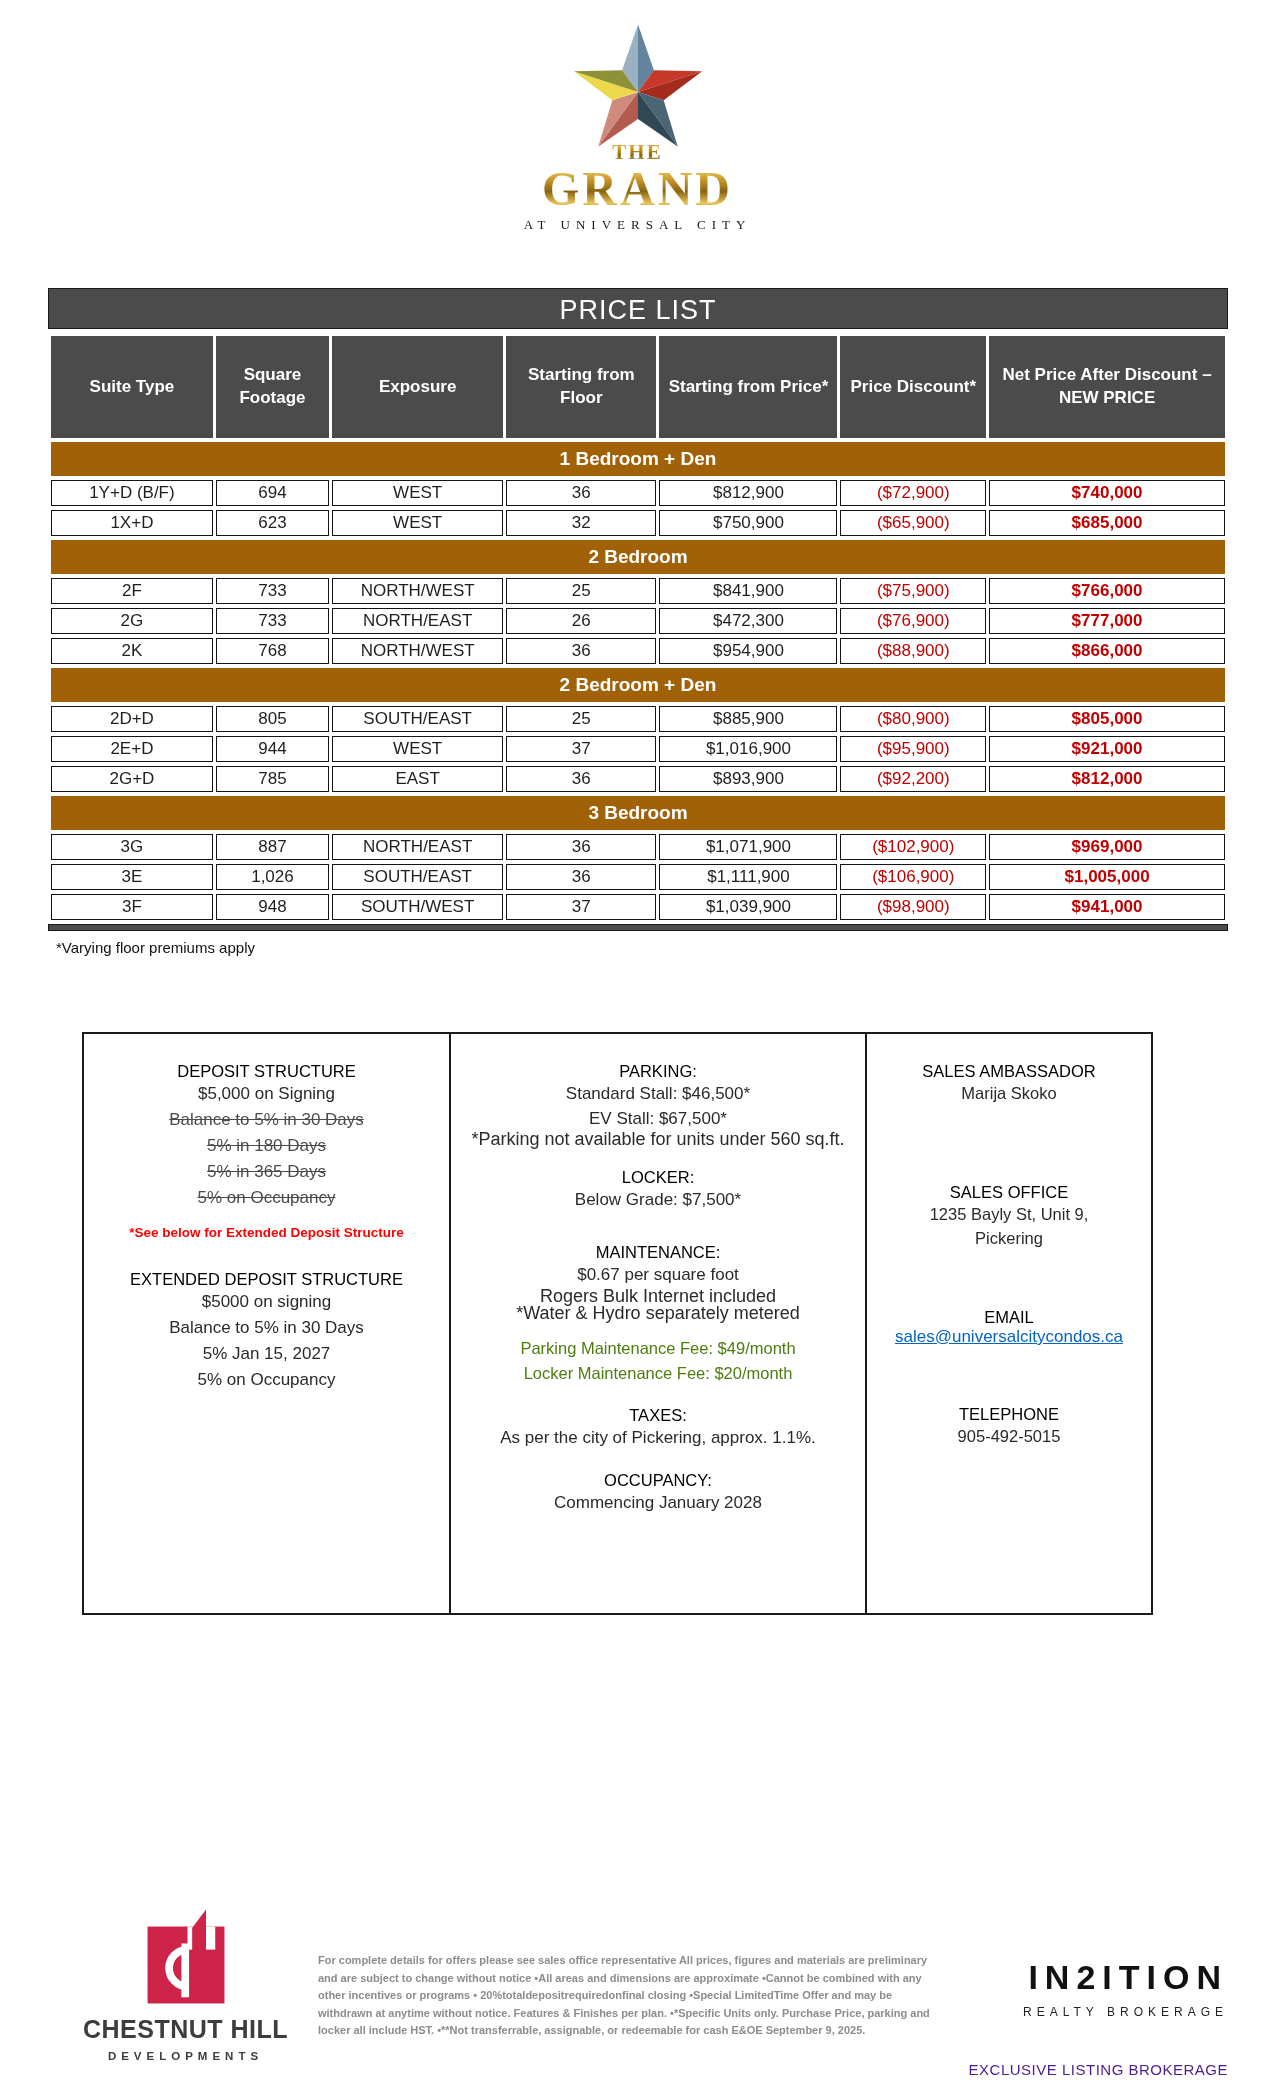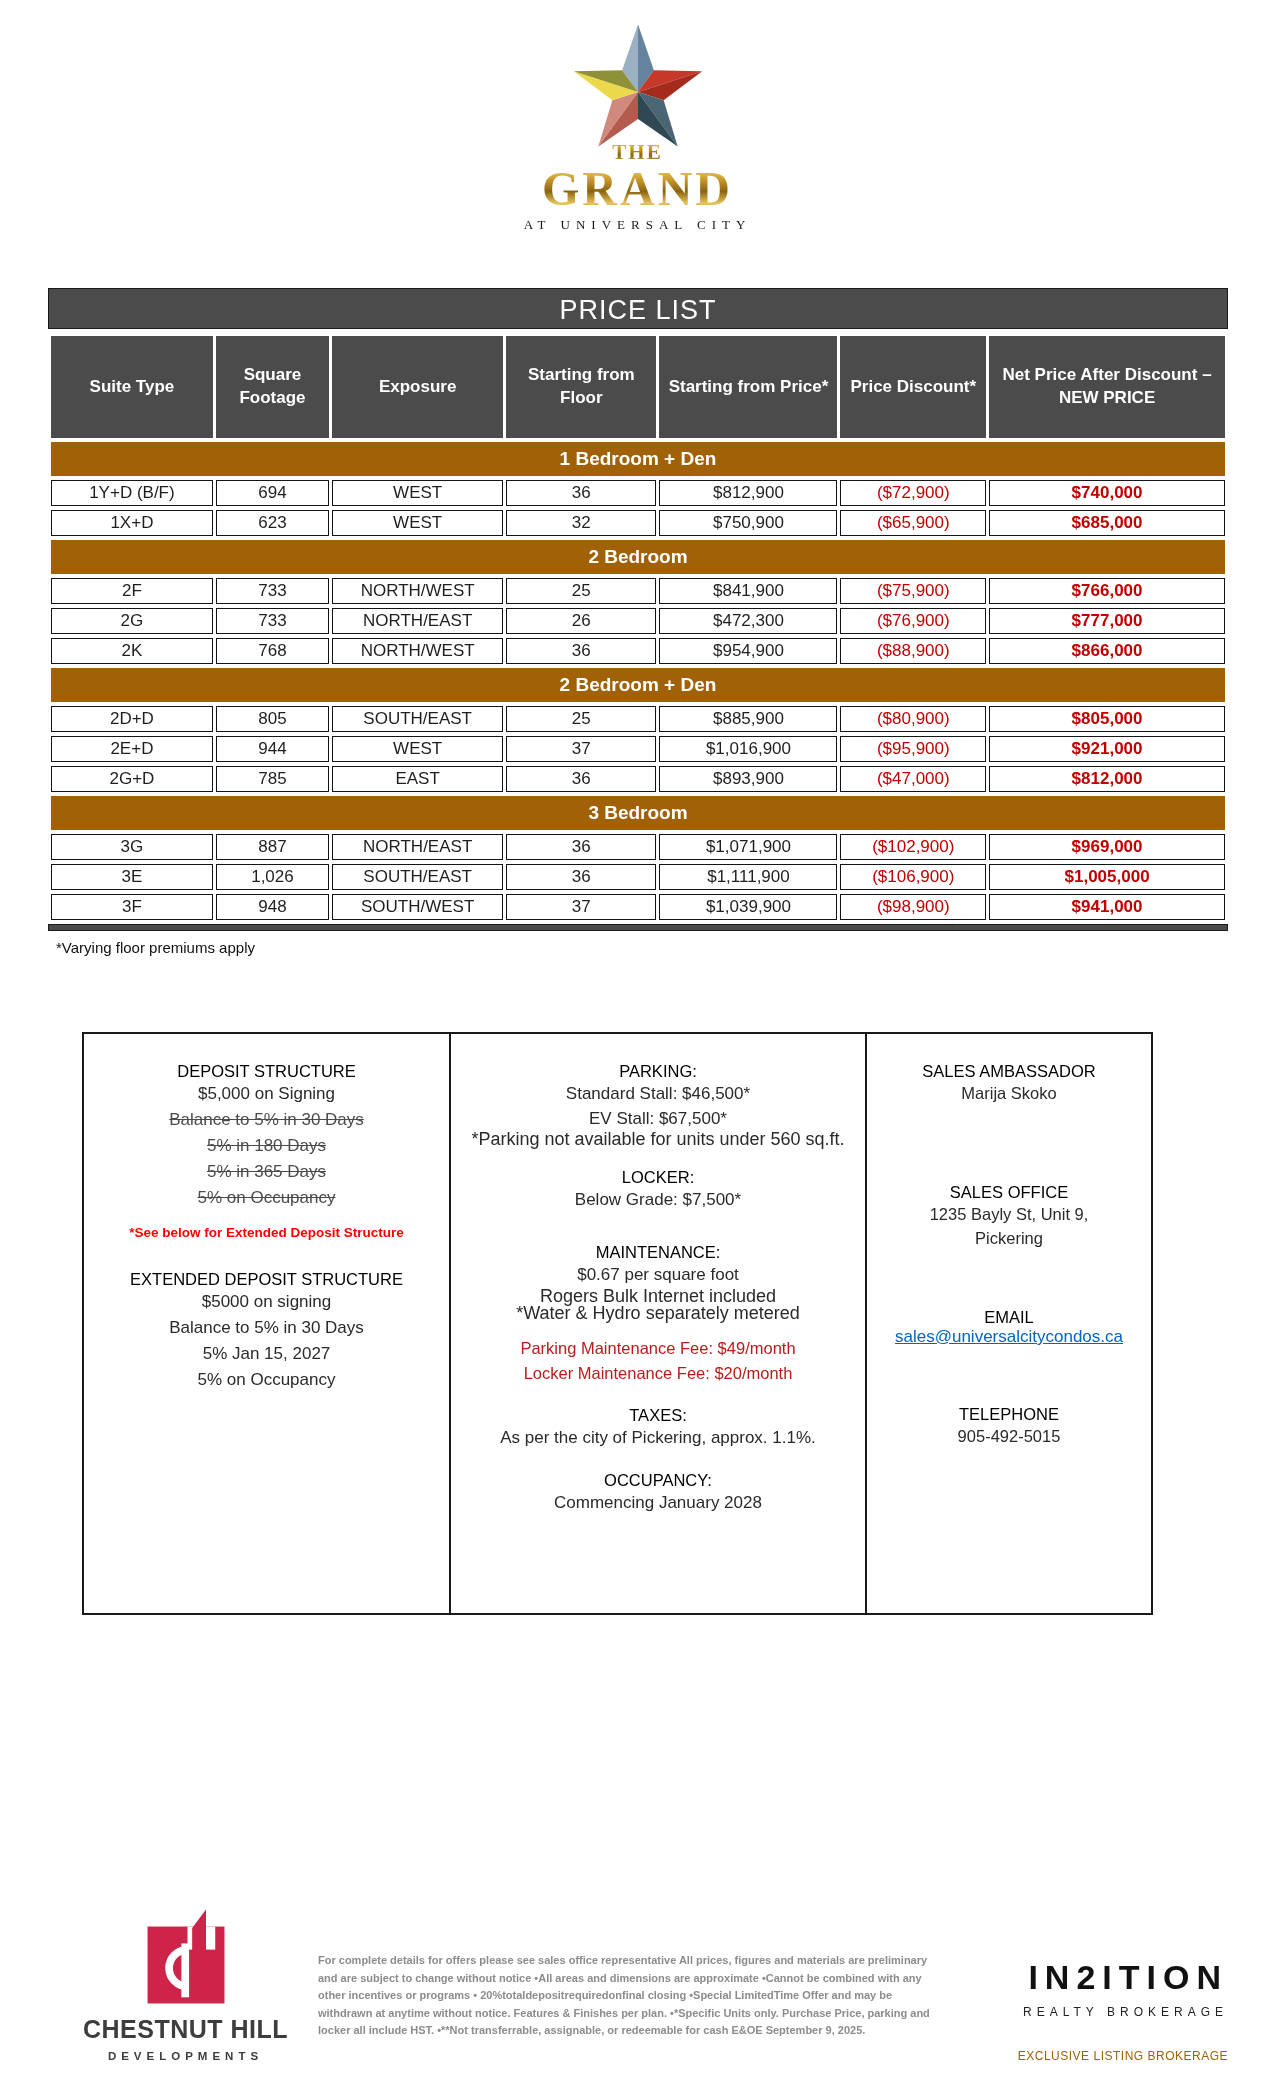--- a/index.html
+++ b/index.html
@@ -63,36 +63,36 @@
   .col-deposit { width:365px; }
   .col-fees { width:416px; }
   .col-contact { flex:1; }
   .h-bold { font-weight:normal; font-size:16.5px; color:#000; }
   .line { font-size:17px; line-height:26px; color:#2a2a2a; }
   .line.strike { text-decoration:line-through; color:#4b4b4b; }
   .small-note { font-size:18px; color:#2a2a2a; line-height:17px; }
   .red-note { color:#ff0000; font-weight:bold; font-size:13.5px; margin-top:14px; }
   .gap-lg { margin-top:30px; } .gap-md { margin-top:20px; }
   .fee-lines .line { line-height:25px; }
-  .maint-fees { font-size:16.5px; line-height:25px; color:#b91c1c; margin-top:14px; }
+  .maint-fees { font-size:16.5px; line-height:25px; color:#4d7c0f; margin-top:14px; }
   .email-link { color:#0563c1; text-decoration:underline; font-size:17px; }
   .contact-line { font-size:16.5px; line-height:24px; color:#2a2a2a; }
 
   
   .chestnut { position:absolute; left:78px; top:1905px; width:215px; text-align:center; }
   .chestnut .name { font-size:25px; font-weight:bold; color:#3d3d3d; letter-spacing:0.5px; margin-top:10px; }
   .chestnut .sub { font-size:11.5px; letter-spacing:5px; color:#3d3d3d; margin-top:6px; font-weight:bold; }
   .disclaimer {
     position:absolute; left:318px; top:1952px; width:612px;
     font-size:11px; font-weight:bold; color:#8c8c8c; line-height:17.5px;
   }
   .in2ition { position:absolute; left:952px; top:1958px; width:276px; text-align:right; }
   .in2ition .name { font-size:34px; font-weight:bold; color:#111; letter-spacing:7px; }
   .in2ition .sub { font-size:12px; letter-spacing:5px; color:#222; margin-top:8px; }
-  .in2ition .tagline { font-size:12px; color:#a16207; margin-top:30px; letter-spacing:0.5px; }
+  .in2ition .tagline { font-size:15px; color:#4c1d95; margin-top:42px; letter-spacing:0.5px; }
 </style>
 </head>
 <body>
 
 <div class="logo">
   <svg class="star" width="150" height="140" viewBox="0 0 200 180">
 
     <polygon points="100,98 78.8,68.9 100,8" fill="#9cb0c3"></polygon>
     <polygon points="100,98 100,8 121.2,68.9" fill="#64839f"></polygon>
 
@@ -208,21 +208,21 @@
           <td class="cell">$1,016,900</td>
           <td class="cell discount">($95,900)</td>
           <td class="cell net">$921,000</td>
         </tr>
         <tr>
           <td class="cell">2G+D</td>
           <td class="cell">785</td>
           <td class="cell">EAST</td>
           <td class="cell">36</td>
           <td class="cell">$893,900</td>
-          <td class="cell discount">($47,000)</td>
+          <td class="cell discount">($92,200)</td>
           <td class="cell net">$812,000</td>
         </tr>
         <tr>
           <td colspan="7" class="band">3 Bedroom</td>
         </tr>
         <tr>
           <td class="cell">3G</td>
           <td class="cell">887</td>
           <td class="cell">NORTH/EAST</td>
           <td class="cell">36</td>

